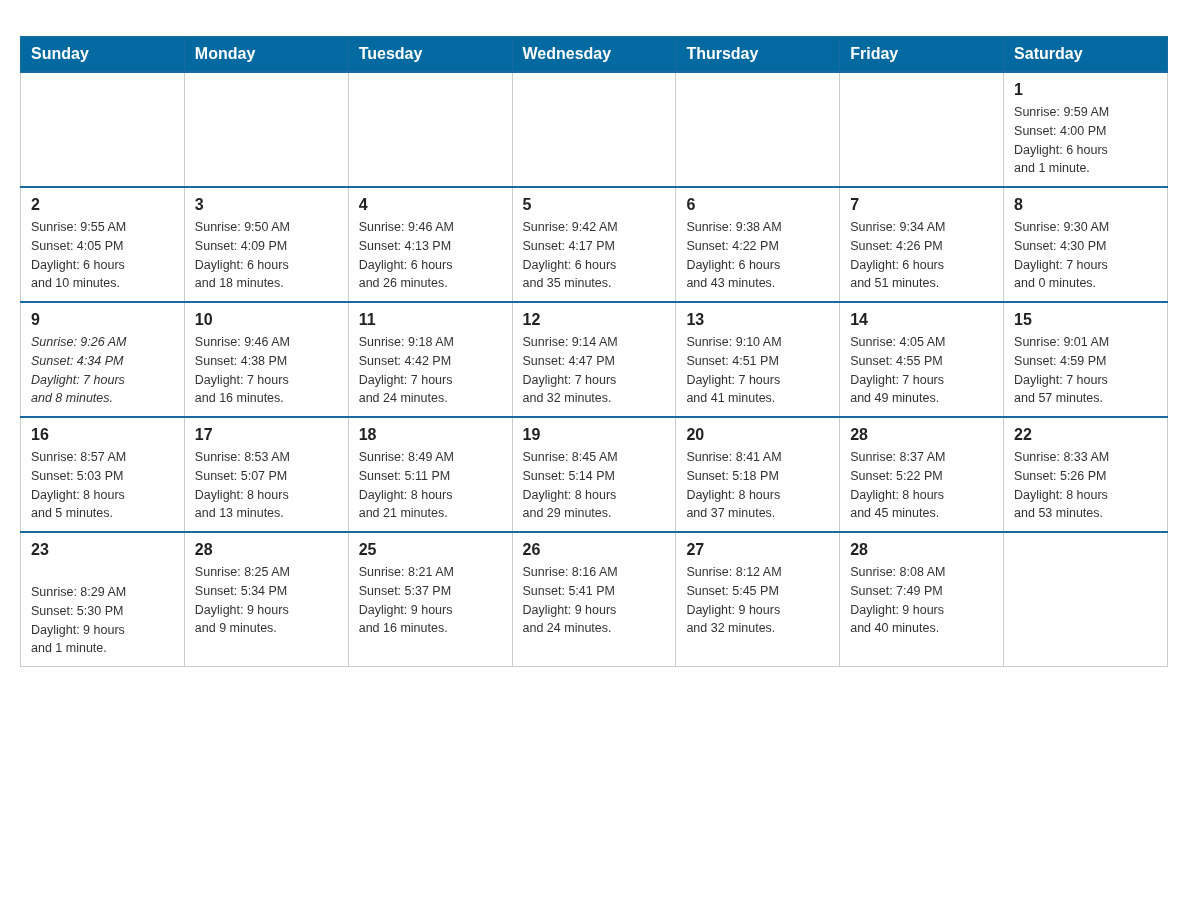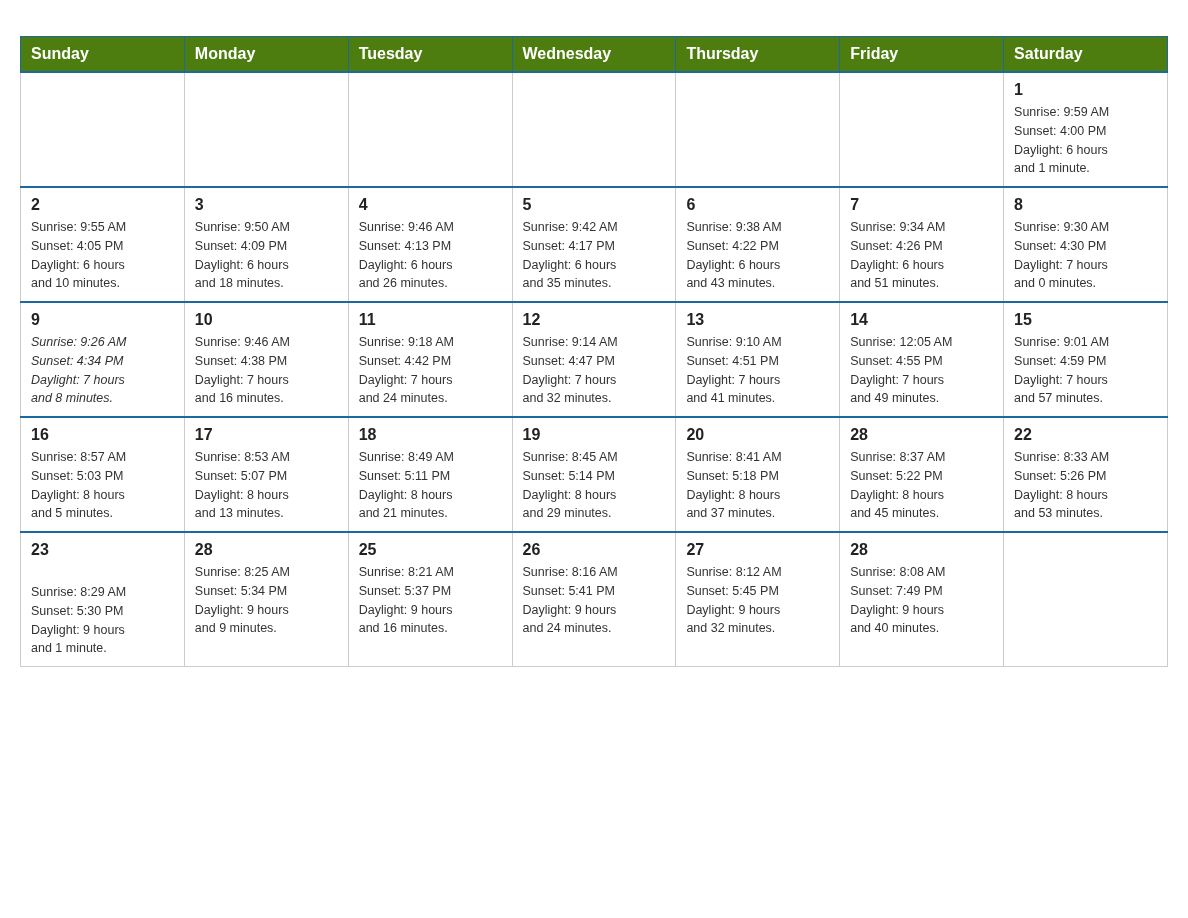--- a/index.html
+++ b/index.html
@@ -33,21 +33,21 @@
     .location {
       font-size: 22px;
       color: #333;
       margin-top: 4px;
     }
     .calendar {
       width: 100%;
       border-collapse: collapse;
     }
     .calendar th {
-      background-color: #4d7c0f;
+      background-color: #0369a1;
       color: #fff;
       font-size: 16px;
       font-weight: bold;
       padding: 8px 10px;
       text-align: left;
       border: 1px solid #1a6aa0;
     }
     .calendar td {
       vertical-align: top;
       padding: 8px 10px;
@@ -197,21 +197,21 @@
         </td>
         <td>
           <span class="day-num">13</span>
           <div class="day-info" style="white-space: pre-line;">Sunrise: 9:10 AM
 Sunset: 4:51 PM
 Daylight: 7 hours
 and 41 minutes.</div>
         </td>
         <td>
           <span class="day-num">14</span>
-          <div class="day-info" style="white-space: pre-line;">Sunrise: 12:05 AM
+          <div class="day-info" style="white-space: pre-line;">Sunrise: 4:05 AM
 Sunset: 4:55 PM
 Daylight: 7 hours
 and 49 minutes.</div>
         </td>
         <td>
           <span class="day-num">15</span>
           <div class="day-info" style="white-space: pre-line;">Sunrise: 9:01 AM
 Sunset: 4:59 PM
 Daylight: 7 hours
 and 57 minutes.</div>

